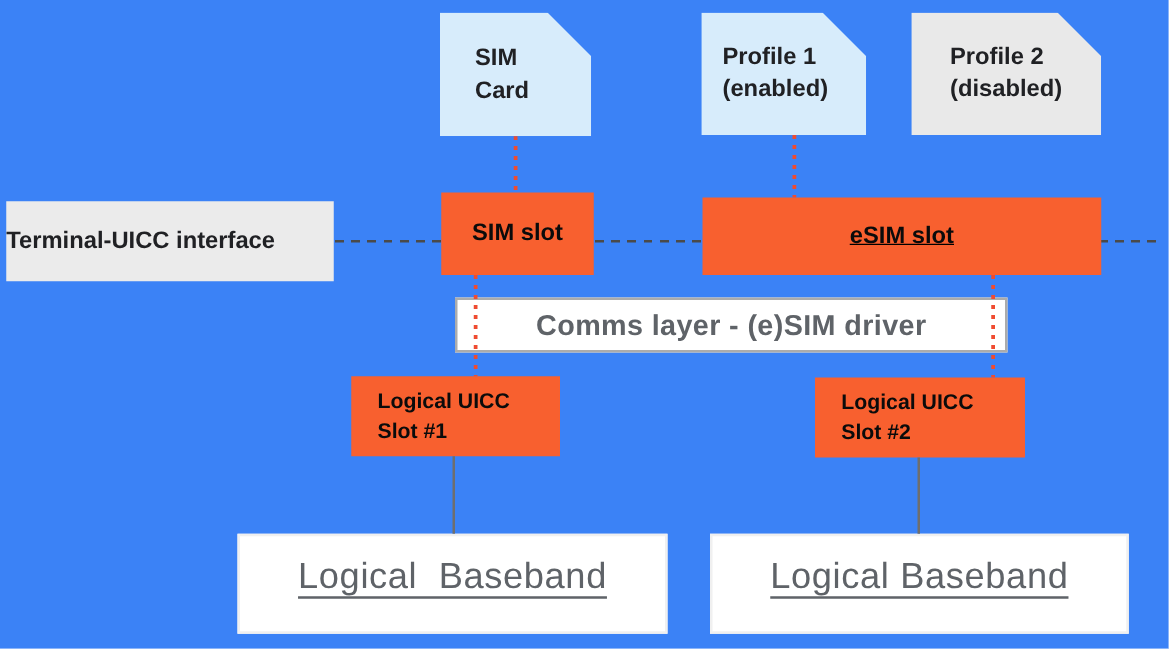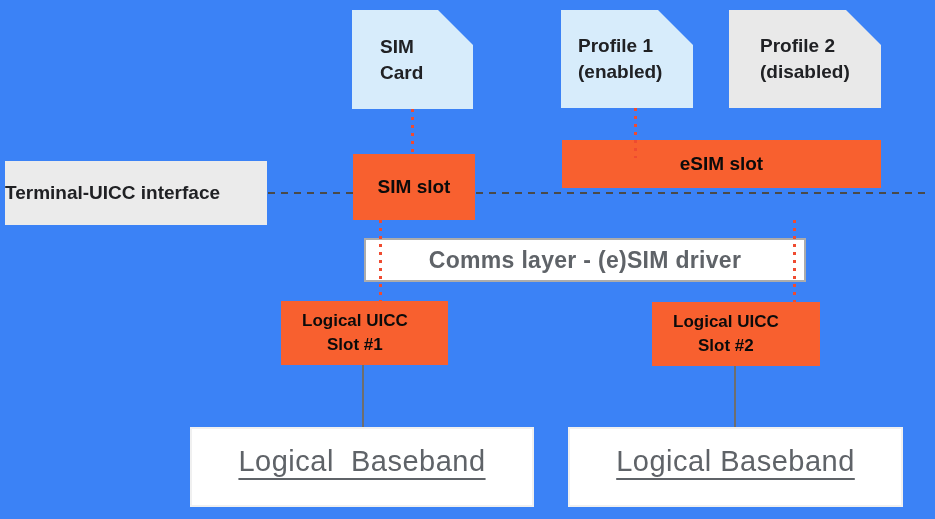--- a/index.html
+++ b/index.html
@@ -34,21 +34,21 @@
   
   .iface-box{
     position:absolute;background:var(--label-bg);display:flex;align-items:center;justify-content:flex-start;z-index:1;
   }
   .iface-box .label{font-weight:bold;font-size:19px;color:var(--text-dark);}
   
   .slot{
     position:absolute;background:var(--orange);display:flex;align-items:center;justify-content:center;z-index:1;
   }
   .slot .label{font-weight:bold;font-size:19px;color:#0B0B0B;}
-  .slot.left-text{justify-content:flex-start;text-align:center;}
+  .slot.left-text{justify-content:flex-start;}
   .slot.left-text .label{font-size:17px;line-height:24px;white-space:pre-line;padding-left:21px;}
   
   .comms{
     position:absolute;background:#fff;border:2px solid var(--comms-border);
     display:flex;align-items:center;justify-content:center;box-sizing:border-box;z-index:1;font-weight:bold;
   }
   .comms .label{font-size:23px;color:var(--text-gray);letter-spacing:0.3px;}
   
   .baseband{
     position:absolute;background:#fff;border:2px solid var(--baseband-border);
@@ -103,21 +103,21 @@
   </div>
 
   <div class="iface-box" style="left:5px;top:161px;width:262px;height:64px;">
     <span class="label">Terminal-UICC interface</span>
   </div>
 
   <div class="slot" style="left:353px;top:154px;width:122px;height:66px;">
     <span class="label">SIM slot</span>
   </div>
 
-  <div class="slot" style="left:562px;top:140px;width:319px;height:48px;">
+  <div class="slot" style="left:562px;top:158px;width:319px;height:62px;text-decoration:underline;">
     <span class="label">eSIM slot</span>
   </div>
 
   <div class="comms" style="left:364px;top:238px;width:442px;height:44px;">
     <span class="label">Comms layer - (e)SIM driver</span>
   </div>
 
   <div class="slot left-text" style="left:281px;top:301px;width:167px;height:64px;">
     <span class="label">Logical UICC
 Slot #1</span>

